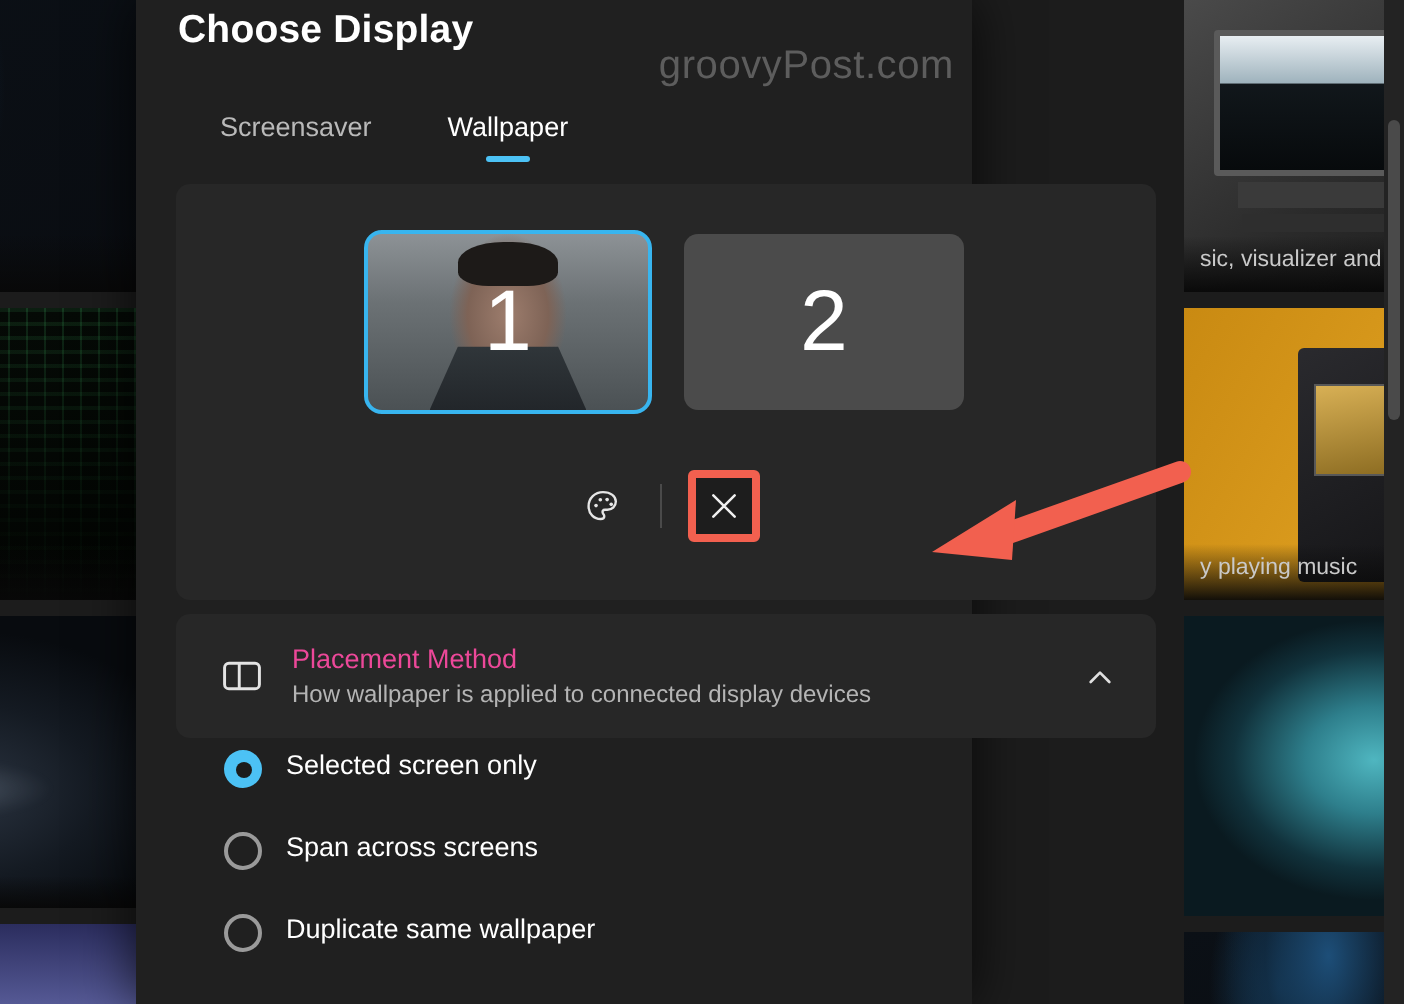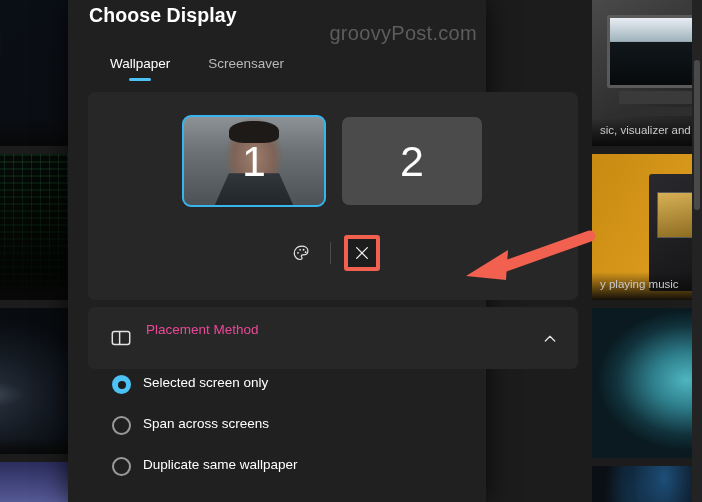--- a/index.html
+++ b/index.html
@@ -272,25 +272,25 @@
       <div class="bg-scroll-thumb"></div>
     </div>
   </div>
 
   <div class="dialog">
 
     <div class="dialog-title">Choose Display</div>
     <div class="watermark">groovyPost.com</div>
 
     <div class="tabs">
+      <div class="tab">
+        <span>Screensaver</span>
+      </div>
       <div class="tab active">
         <span>Wallpaper</span>
-      </div>
-      <div class="tab">
-        <span>Screensaver</span>
       </div>
     </div>
 
     <div class="card display-card">
 
       <div class="monitors">
         <div class="monitor selected">
           <div class="shot art-person"></div>
           <div class="num">1</div>
         </div>
@@ -328,20 +328,21 @@
         <polygon points="6,48 48,22 46,52" fill="#f2604f"></polygon>
       </g>
     </svg>
 
     <div class="card placement-card">
       <svg class="pm-icon" width="22" height="22" viewBox="0 0 24 24">
         <rect x="2.5" y="5" width="19" height="14" rx="2.4" fill="none" stroke="#e4e4e4" stroke-width="1.6"></rect>
         <line x1="10.5" y1="5" x2="10.5" y2="19" stroke="#e4e4e4" stroke-width="1.6"></line>
       </svg>
       <div class="pm-title">Placement Method</div>
+      <div class="pm-sub">How wallpaper is applied to connected display devices</div>
       <svg class="pm-chevron" width="16" height="16" viewBox="0 0 24 24">
         <path d="M5 15 L12 8 L19 15" fill="none" stroke="#e0e0e0" stroke-width="2" stroke-linecap="round" stroke-linejoin="round"></path>
       </svg>
     </div>
 
     <div class="radios">
       <div class="radio-row">
         <div class="radio checked"></div>
         <div class="radio-label">Selected screen only</div>
       </div>

